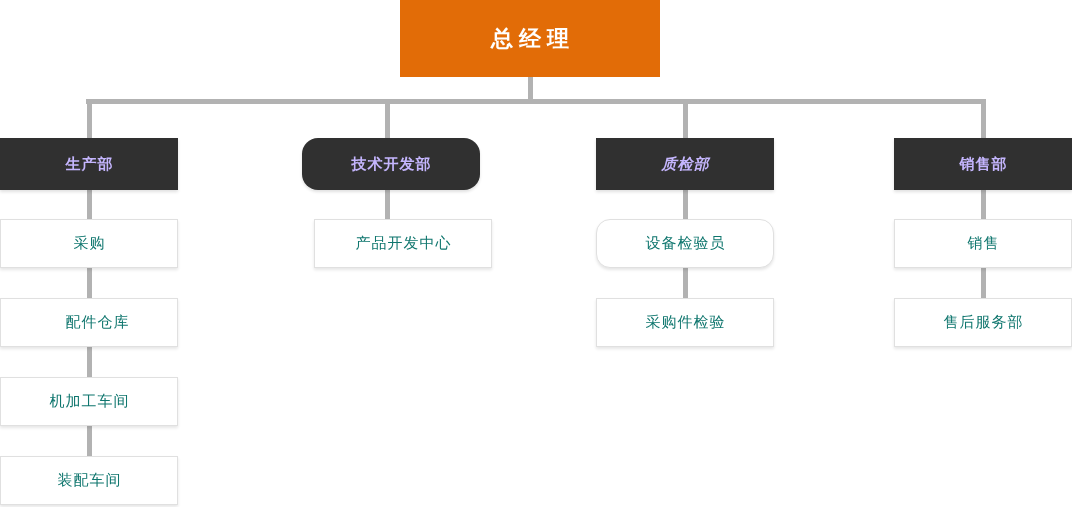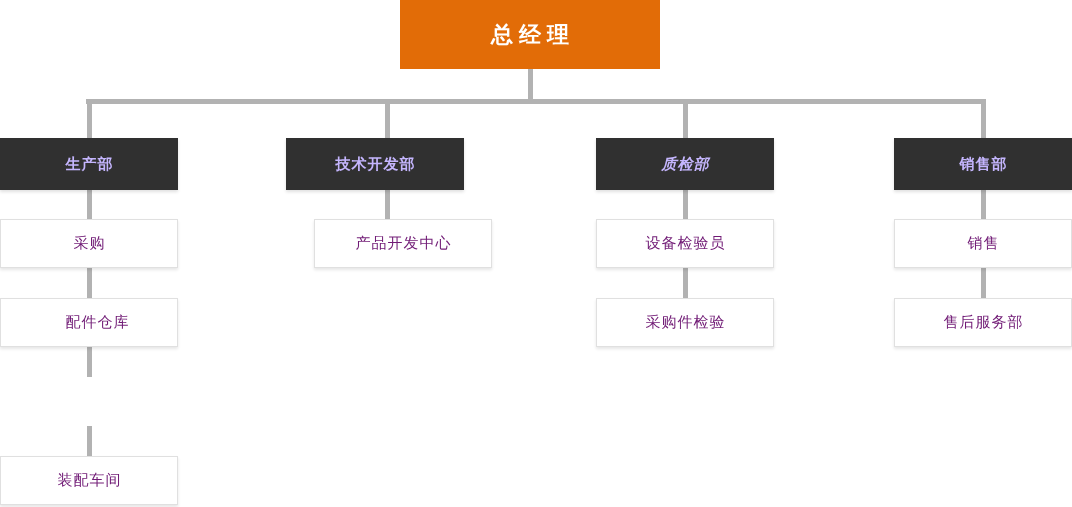--- a/index.html
+++ b/index.html
@@ -17,21 +17,21 @@
   }
   .node {
     position: absolute;
     display: flex;
     align-items: center;
     justify-content: center;
     box-sizing: border-box;
     text-align: center;
   }
   .node-root {
-    left: 400px; top: 0; width: 260px; height: 69px;
+    left: 400px; top: 0; width: 260px; height: 77px;
     background: #E26C07;
     color: #ffffff;
     font-size: 22px;
     font-weight: bold;
     letter-spacing: 6px;
     text-indent: 6px;
     z-index: 2;
   }
   .node-dept {
     top: 138px; width: 178px; height: 52px;
@@ -41,21 +41,21 @@
     font-weight: bold;
     letter-spacing: 1px;
     text-indent: 1px;
     box-shadow: 0 2px 3px rgba(0,0,0,0.12);
     z-index: 2;
   }
   .node-leaf {
     width: 178px; height: 49px;
     background: #ffffff;
     border: 1px solid #E0E0E0;
-    color: #701a75;
+    color: #0f766e;
     font-size: 15px;
     letter-spacing: 1px;
     text-indent: 1px;
     box-shadow: 0 2px 3px rgba(0,0,0,0.10);
     z-index: 2;
   }
   .vline {
     position: absolute;
     width: 5px;
     background: #B2B2B2;
@@ -90,38 +90,41 @@
   </div>
   <div class="vline" style="left:86.5px; top:190px; height:29px;"></div>
   <div class="node node-leaf" style="left:0px; top:219px;">
     <span class="label">采购</span>
   </div>
   <div class="vline" style="left:86.5px; top:268px; height:30px;"></div>
   <div class="node node-leaf" style="left:0px; top:298px;padding-left:16px;">
     <span class="label">配件仓库</span>
   </div>
   <div class="vline" style="left:86.5px; top:347px; height:30px;"></div>
+  <div class="node node-leaf" style="left:0px; top:377px;">
+    <span class="label">机加工车间</span>
+  </div>
   <div class="vline" style="left:86.5px; top:426px; height:30px;"></div>
   <div class="node node-leaf" style="left:0px; top:456px;">
     <span class="label">装配车间</span>
   </div>
 
-  <div class="node node-dept" style="left:286px;">
+  <div class="node node-dept" style="left:302px;border-radius:16px;">
     <span class="label">技术开发部</span>
   </div>
   <div class="vline" style="left:384.5px; top:190px; height:29px;"></div>
   <div class="node node-leaf" style="left:314px; top:219px;">
     <span class="label">产品开发中心</span>
   </div>
 
   <div class="node node-dept" style="left:596px;font-style:italic;">
     <span class="label">质检部</span>
   </div>
   <div class="vline" style="left:682.5px; top:190px; height:29px;"></div>
-  <div class="node node-leaf" style="left:596px; top:219px;">
+  <div class="node node-leaf" style="left:596px; top:219px;border-radius:14px;">
     <span class="label">设备检验员</span>
   </div>
   <div class="vline" style="left:682.5px; top:268px; height:30px;"></div>
   <div class="node node-leaf" style="left:596px; top:298px;">
     <span class="label">采购件检验</span>
   </div>
 
   <div class="node node-dept" style="left:894px;align-items:center;">
     <span class="label">销售部</span>
   </div>

